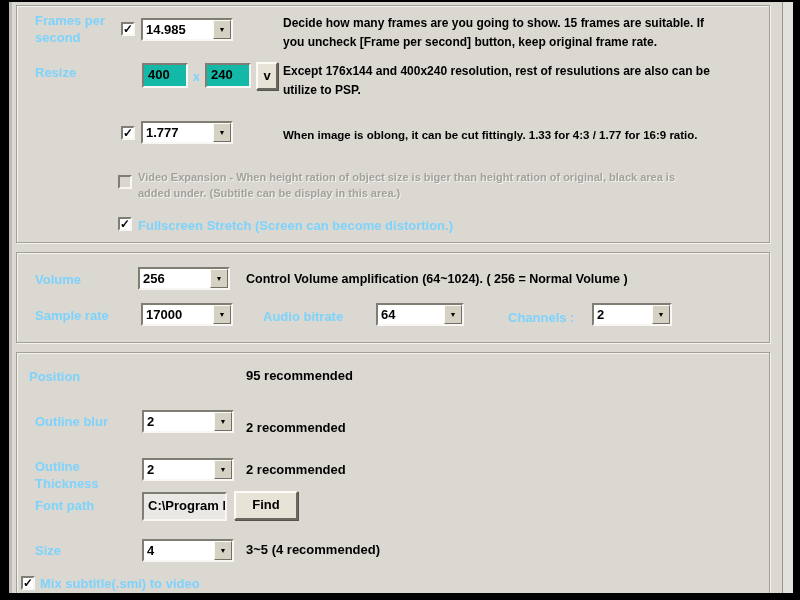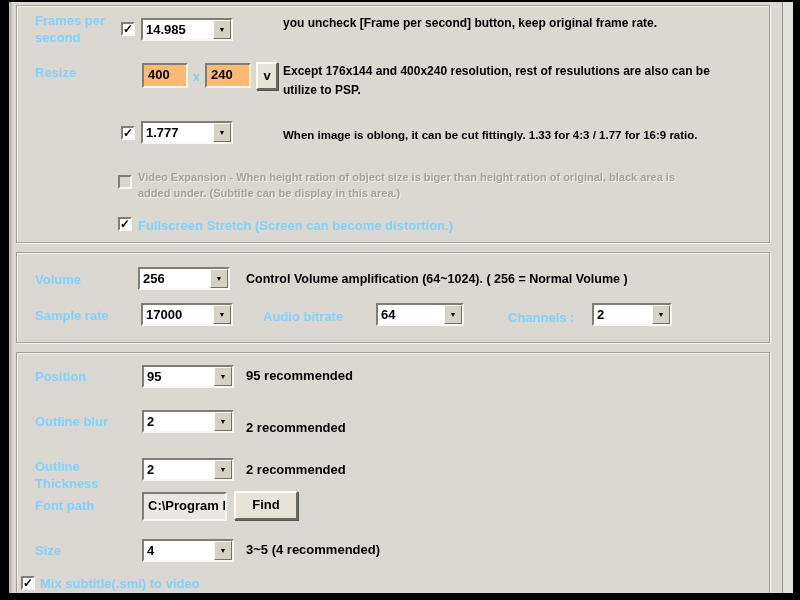--- a/index.html
+++ b/index.html
@@ -27,21 +27,21 @@
   .checkbox.disabled { background:#d9d6d0; }
 
   .combo { position:absolute; height:23px; background:#fff;
            border:2px solid; border-color:#807d75 #f8f7f4 #f8f7f4 #807d75; }
   .combo-text { position:absolute; left:3px; top:0; font-weight:bold; font-size:13px; line-height:19px; white-space:nowrap; }
   .combo-btn { position:absolute; right:0; top:0; bottom:0; width:18px; background:#d6d2c3;
                border:1px solid; border-color:#fbfaf5 #726f66 #726f66 #fbfaf5;
                display:flex; align-items:center; justify-content:center;
                font-size:7px; color:#000; }
 
-  .input { position:absolute; background:#fdba74; border:2px solid;
+  .input { position:absolute; background:#14b8a6; border:2px solid;
            border-color:#807d75 #f8f7f4 #f8f7f4 #807d75;
            font-weight:bold; font-size:13px; line-height:20px; padding-left:4px; white-space:nowrap; overflow:hidden; }
   .input.gray { background:#e9e8e5; }
 
   .btn { position:absolute; background:#e7e4d7; border:2px solid;
          border-color:#fcfbf6 #6b685f #6b685f #fcfbf6; box-shadow:1px 1px 0 #55534d;
          font-weight:bold; font-size:13px; text-align:center; color:#000; cursor:default; }
 </style>
 </head>
 <body>
@@ -58,20 +58,21 @@
 
   <div class="label" style="left:35px; top:12px; width:92px;">Frames per second</div>
   <div class="checkbox" style="left:121px; top:22px;"><span>✓</span></div>
   <div class="combo" style="left:141px; top:18px; width:92px;">
     <span class="combo-text">14.985</span>
     <span class="combo-btn">
         <span>▼</span>
       </span>
   </div>
   <div class="desc" style="left:283px; top:14px;">
+    <div>Decide how many frames are you going to show. 15 frames are suitable. If</div>
     <div>you uncheck [Frame per second] button, keep original frame rate.</div>
   </div>
 
   <div class="label" style="left:35px; top:64px;">Resize</div>
   <div class="input" style="left:142px; top:63px; width:46px; height:25px;">400</div>
   <div class="label" style="left:193px; top:69px; font-size:12px;">x</div>
   <div class="input" style="left:205px; top:63px; width:46px; height:25px;">240</div>
   <div class="btn" style="left:256px; top:62px; width:22px; height:28px; line-height:24px;">v</div>
   <div class="desc" style="left:283px; top:62px;">
     <div>Except 176x144 and 400x240 resolution, rest of resulutions are also can be</div>
@@ -120,27 +121,21 @@
       </span>
   </div>
   <div class="label" style="left:508px; top:309px;">Channels :</div>
   <div class="combo" style="left:592px; top:303px; width:80px;">
     <span class="combo-text">2</span>
     <span class="combo-btn">
         <span>▼</span>
       </span>
   </div>
 
-  <div class="label" style="left:35px; top:368px;">Position</div>
-  <div class="combo" style="left:142px; top:365px; width:92px;">
-    <span class="combo-text">95</span>
-    <span class="combo-btn">
-        <span>▼</span>
-      </span>
-  </div>
+  <div class="label" style="left:29px; top:368px;">Position</div>
   <div class="desc" style="left:246px; top:366px; font-size:13px;">95 recommended</div>
 
   <div class="label" style="left:35px; top:413px;">Outline blur</div>
   <div class="combo" style="left:142px; top:410px; width:92px;">
     <span class="combo-text">2</span>
     <span class="combo-btn">
         <span>▼</span>
       </span>
   </div>
   <div class="desc" style="left:246px; top:418px; font-size:13px;">2 recommended</div>

